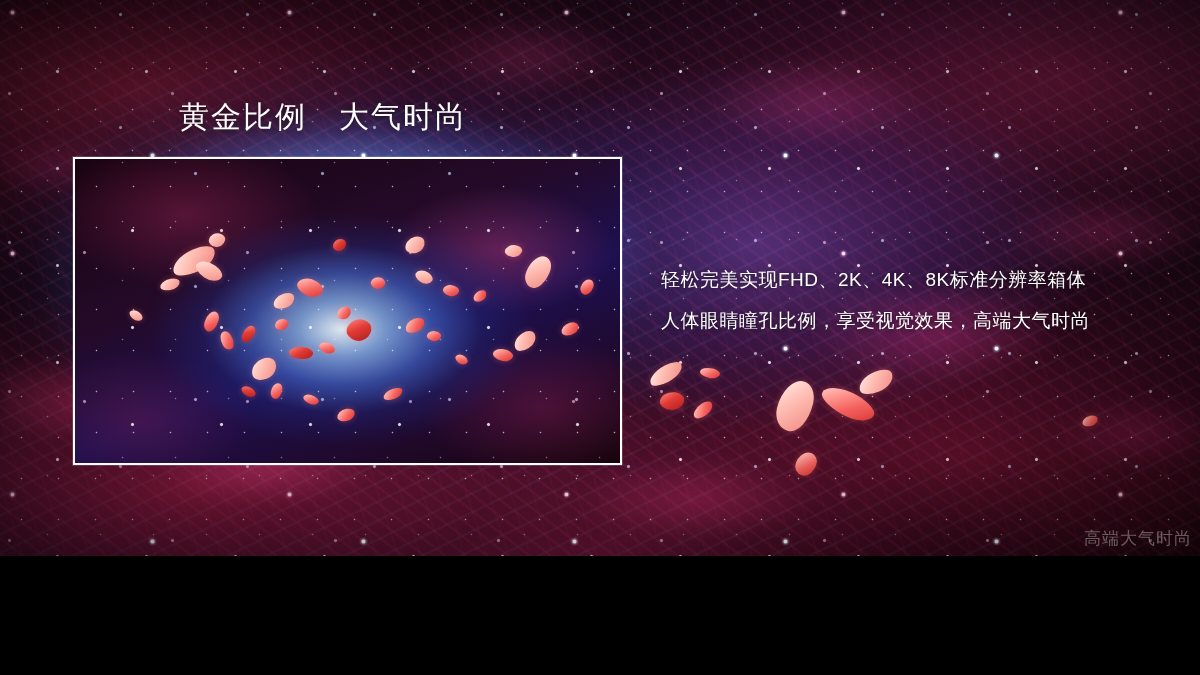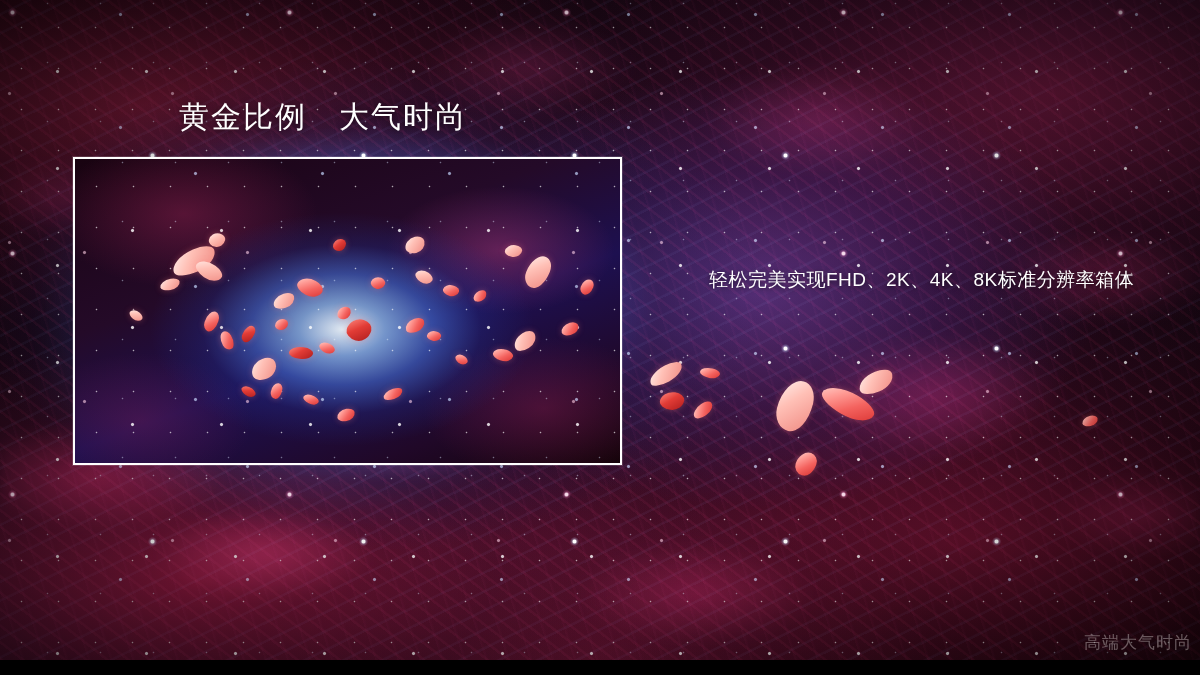--- a/index.html
+++ b/index.html
@@ -1,19 +1,19 @@
 <!DOCTYPE html>
 <html lang="zh"><head>
 <meta charset="utf-8">
 <title>Slide</title>
 <style>
   html,body{margin:0;padding:0;background:#000;}
   #slide{
     position:relative;
-    width:1200px;height:660px;
+    width:1200px;height:556px;
     overflow:hidden;
     background:#120309;
     font-family:"Liberation Sans","DejaVu Sans",sans-serif;
     user-select:none;
   }
 
   
   .layer{position:absolute;inset:0;}
 
   .bg-base{
@@ -129,21 +129,20 @@
     letter-spacing:2px;
     text-shadow:0 1px 6px rgba(0,0,0,.55);
     white-space:nowrap;
   }
   #body-copy{
     position:absolute;left:661px;top:259px;
     color:#ffffff;font-size:19px;line-height:41px;
     letter-spacing:.5px;
     text-shadow:0 1px 5px rgba(0,0,0,.6);
     white-space:nowrap;
-    margin-left:48px;
   }
   #body-copy .line{display:block;}
 
   #watermark{
     position:absolute;right:8px;bottom:6px;
     font-size:17px;letter-spacing:1px;
     color:rgba(215,205,205,.42);
   }
 </style>
 </head>
@@ -214,17 +213,18 @@
         <div class="petal" style="left: 486px; top: 164px; width: 18px; height: 12px; transform: rotate(-16deg);"></div>
         <div class="petal" style="left: 506px; top: 120px; width: 12px; height: 16px; transform: rotate(20deg);"></div>
         <div class="petal" style="left: 262px; top: 250px; width: 18px; height: 12px; transform: rotate(-10deg);"></div>
       </div>
   </div>
 
   <div id="title">黄金比例　大气时尚</div>
 
   <div id="body-copy">
     <span class="line">轻松完美实现FHD、2K、4K、8K标准分辨率箱体</span>
+    <span class="line">人体眼睛瞳孔比例，享受视觉效果，高端大气时尚</span>
   </div>
 
   <div id="watermark">高端大气时尚</div>
 
 </div>
 
 </body></html>

